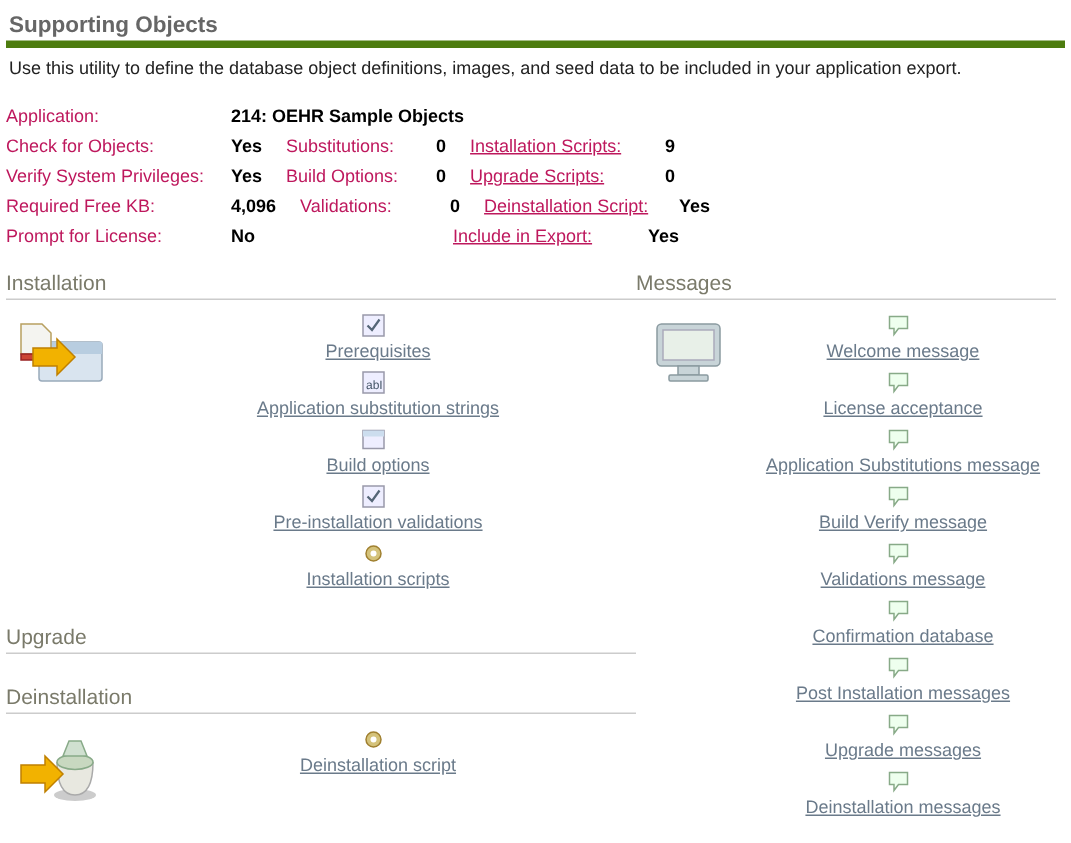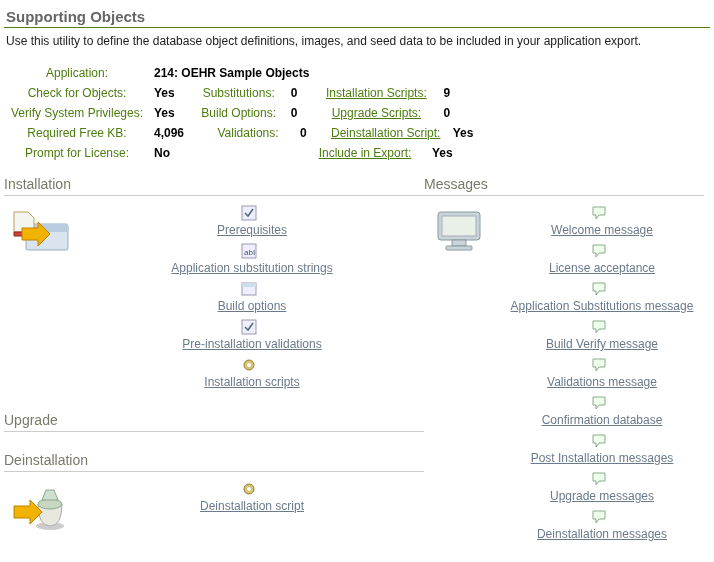--- a/index.html
+++ b/index.html
@@ -1,22 +1,22 @@
 <!DOCTYPE html>
 <html><head>
 <meta charset="utf-8">
 <style>
 * { box-sizing: border-box; margin: 0; padding: 0; }
 body { font-family: Arial, Helvetica, sans-serif; font-size: 12px; color: #333; background: #fff; padding: 4px; width: 714px; }
-.page-title { font-size: 15px; color: #666; font-weight: bold; padding: 4px 2px 2px; border-bottom: 1px solid #4d7c0f; margin-bottom: 4px; }
+.page-title { font-size: 15px; color: #666; font-weight: bold; padding: 4px 2px 2px; border-bottom: 5px solid #4d7c0f; margin-bottom: 4px; }
 .page-desc { font-size: 12px; color: #222; padding: 2px 2px 12px; }
 .summary { padding: 4px 0 10px 0; }
 .summary-row { display: flex; margin-bottom: 2px; line-height: 18px; }
 .summary-cell { display: flex; }
-.summary-label { text-align: center; padding-right: 4px; color: #4d7c0f; }
+.summary-label { text-align: left; padding-right: 4px; color: #be185d; }
 .summary-value { font-weight: bold; color: #000; padding-right: 16px; }
 .c1l { width: 150px; } .c2l { width: 100px; } .c3l { width: 130px; text-decoration: underline; }
 .sections { display: flex; }
 .col-left { width: 420px; }
 .col-right { width: 280px; }
 .section { margin-bottom: 18px; }
 .section-title { font-size: 14px; color: #7a7a6a; border-bottom: 1px solid #ccc; padding: 2px 0 3px; margin-bottom: 6px; }
 .section-body { display: flex; align-items: flex-start; }
 .section-icon { width: 76px; flex-shrink: 0; padding: 4px 0 0 4px; }
 .section-links { flex: 1; }

